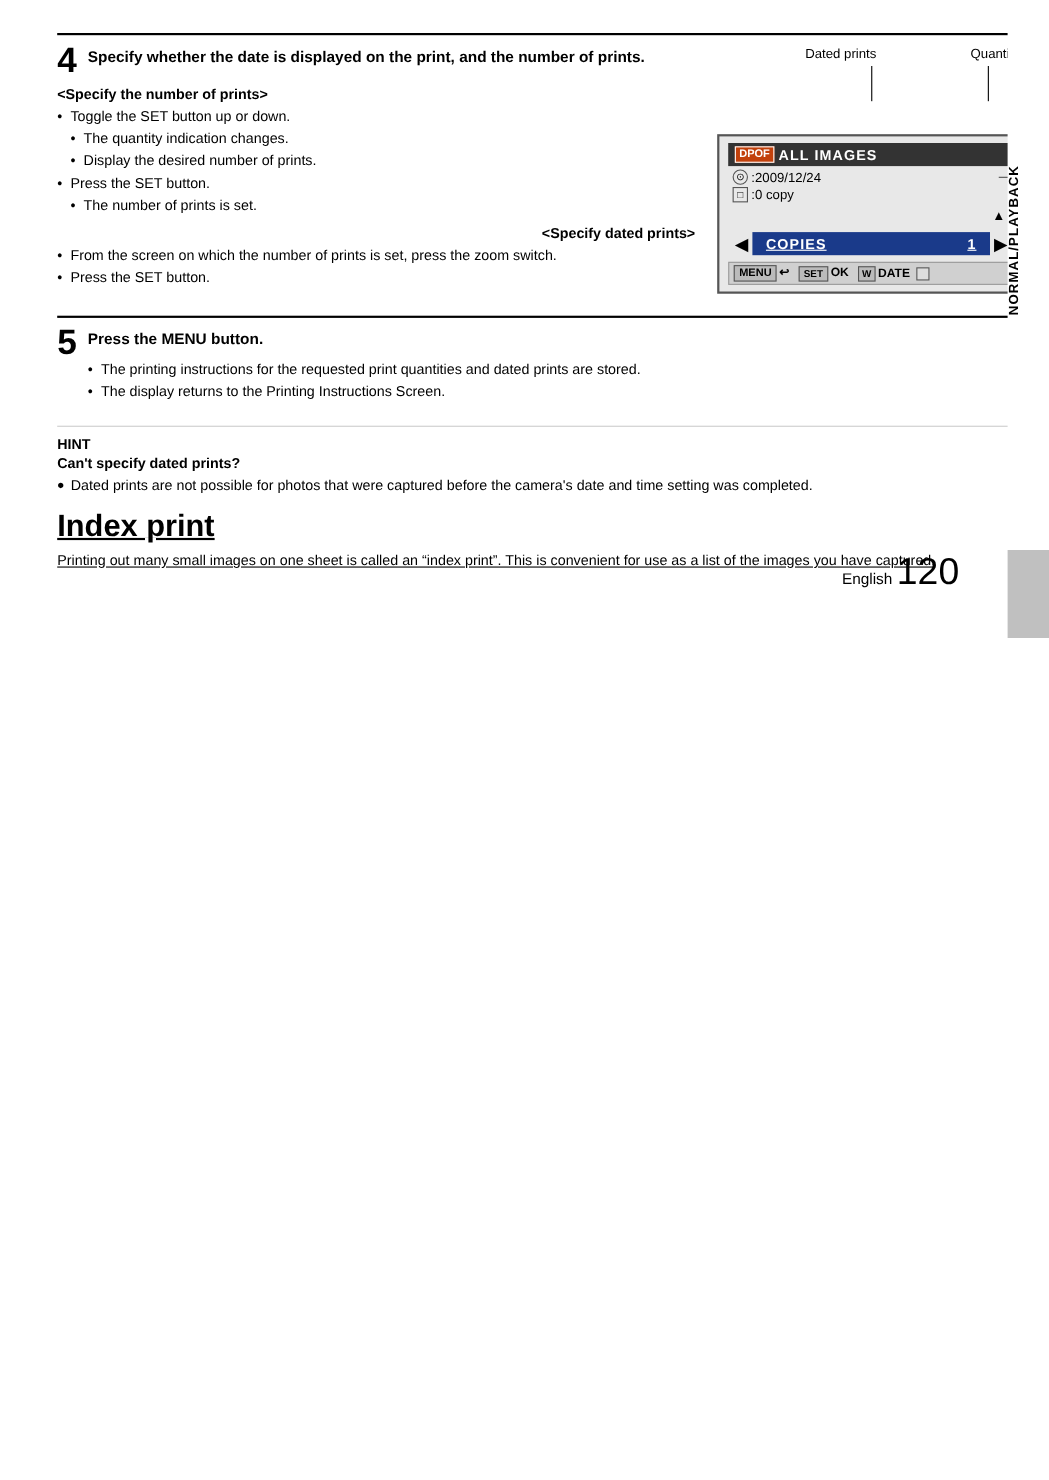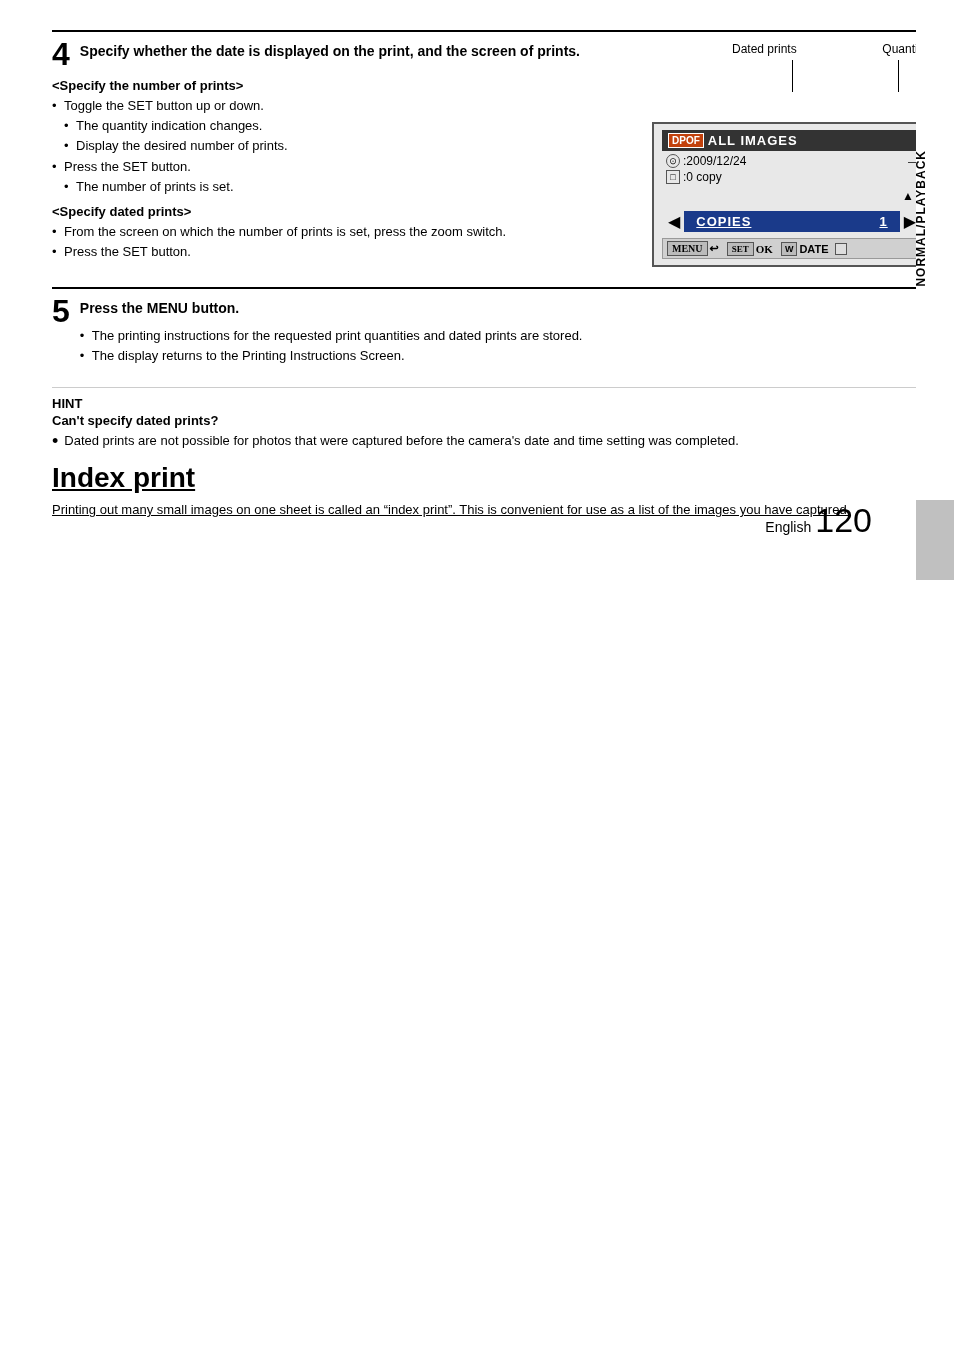--- a/index.html
+++ b/index.html
@@ -229,25 +229,24 @@
       background: #d0d0d0;
       border: 1px solid #999;
       padding: 2px 4px;
       margin-top: 2px;
       font-size: 11px;
       font-weight: bold;
     }
 
     .bottom-btn {
       display: inline-flex;
-      align-items: center;
+      align-items: flex-start;
       margin-right: 8px;
       font-size: 11px;
       font-weight: bold;
-      font-family: Liberation Serif, serif;
     }
 
     .btn-box {
       border: 1px solid #555;
       padding: 1px 4px;
       font-size: 10px;
       margin-right: 2px;
       background: #bbb;
     }
 
@@ -347,34 +346,34 @@
 </head>
 <body>
 
 <div class="page-container">
 
   <div class="section-4">
     <div class="section-4-left">
       <div style="display:flex; align-items:flex-start; margin-bottom:8px;">
         <span class="step-number">4</span>
         <div>
-          <div class="step-title">Specify whether the date is displayed on the print, and the screen of prints.</div>
+          <div class="step-title">Specify whether the date is displayed on the print, and the number of prints.</div>
         </div>
       </div>
 
       <div class="sub-heading">&lt;Specify the number of prints&gt;</div>
       <ul class="bullet-list">
         <li>Toggle the SET button up or down.</li>
         <li class="sub-bullet">The quantity indication changes.</li>
         <li class="sub-bullet">Display the desired number of prints.</li>
         <li>Press the SET button.</li>
         <li class="sub-bullet">The number of prints is set.</li>
       </ul>
 
-      <div class="sub-heading" style="margin-top:8px;">&lt;Specify dated prints&gt;</div>
+      <div class="sub-heading" style="margin-top:8px;text-align:right;">&lt;Specify dated prints&gt;</div>
       <ul class="bullet-list">
         <li>From the screen on which the number of prints is set, press the zoom switch.</li>
         <li>Press the SET button.</li>
       </ul>
     </div>
 
     <div class="section-4-right">
       <div class="diagram-wrapper">
 
         <div class="label-dated-prints">Dated prints</div>

